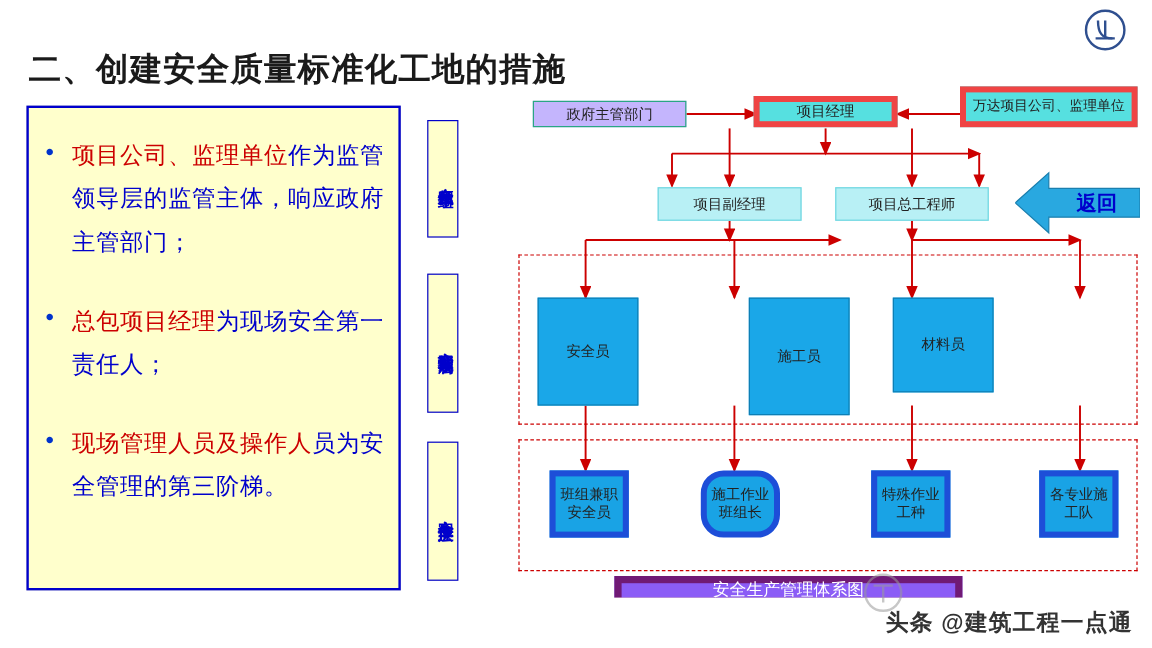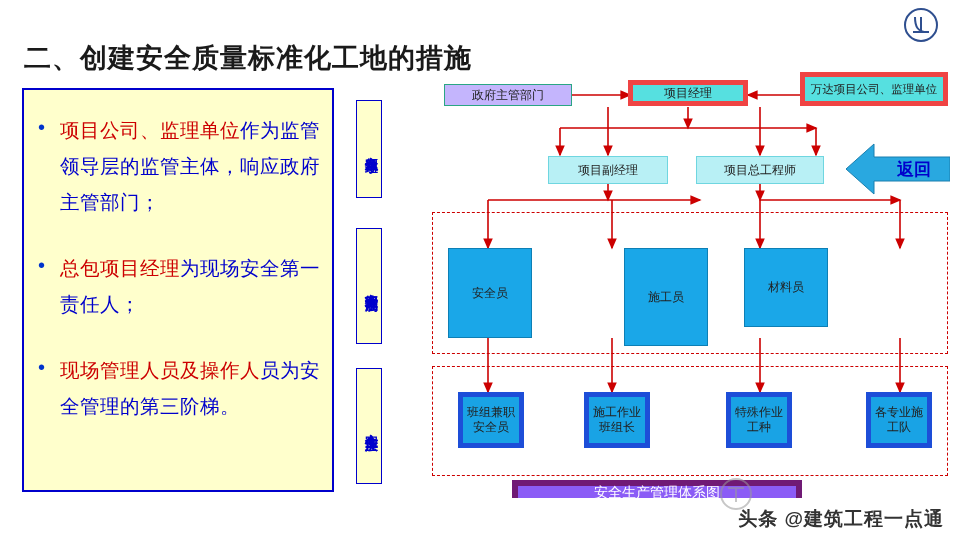--- a/index.html
+++ b/index.html
@@ -285,21 +285,21 @@
 
   <div class="box box-lightcyan" style="left:548px; top:156px; width:120px; height:28px;">项目副经理</div>
 
   <div class="box box-lightcyan" style="left:696px; top:156px; width:128px; height:28px;">项目总工程师</div>
 
   <div class="box box-blue" style="left:448px; top:248px; width:84px; height:90px;">安全员</div>
   <div class="box box-blue" style="left:576px; top:248px; width:84px; height:98px;margin-left:48px;">施工员</div>
   <div class="box box-blue" style="left:744px; top:248px; width:84px; height:79px;">材料员</div>
 
   <div class="box box-blue2" style="left:458px; top:392px; width:66px; height:56px;">班组兼职安全员</div>
-  <div class="box box-blue2" style="left:584px; top:392px; width:66px; height:56px;">施工作业班组长</div>
+  <div class="box box-blue2" style="left:584px; top:392px; width:66px; height:56px;border-radius:19px;">施工作业班组长</div>
   <div class="box box-blue2" style="left:726px; top:392px; width:66px; height:56px;">特殊作业工种</div>
   <div class="box box-blue2" style="left:866px; top:392px; width:66px; height:56px;">各专业施工队</div>
 
   <div class="box box-darkblue" style="left:512px; top:480px; width:290px; height:24px;">安全生产管理体系图</div>
 
   <div class="return-arrow">
     <svg width="104" height="58" viewBox="0 0 104 58">
       <polygon points="0,29 28,4 28,17 104,17 104,41 28,41 28,54" fill="#29a8e0" stroke="#1b7fae" stroke-width="1"></polygon>
     </svg>
   </div>

